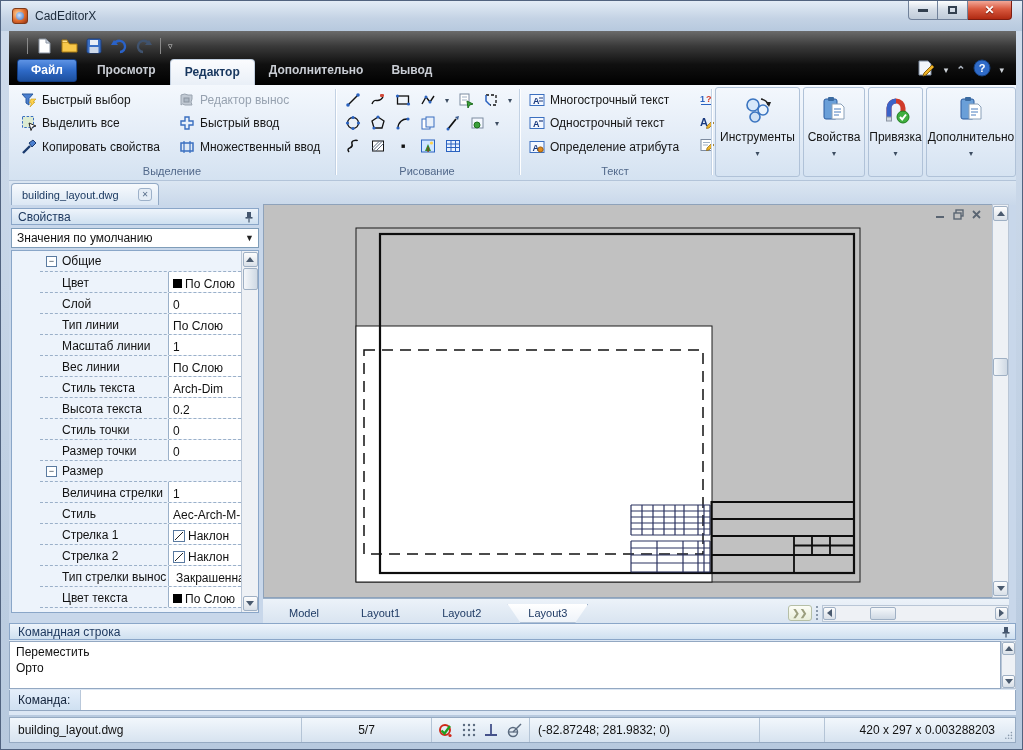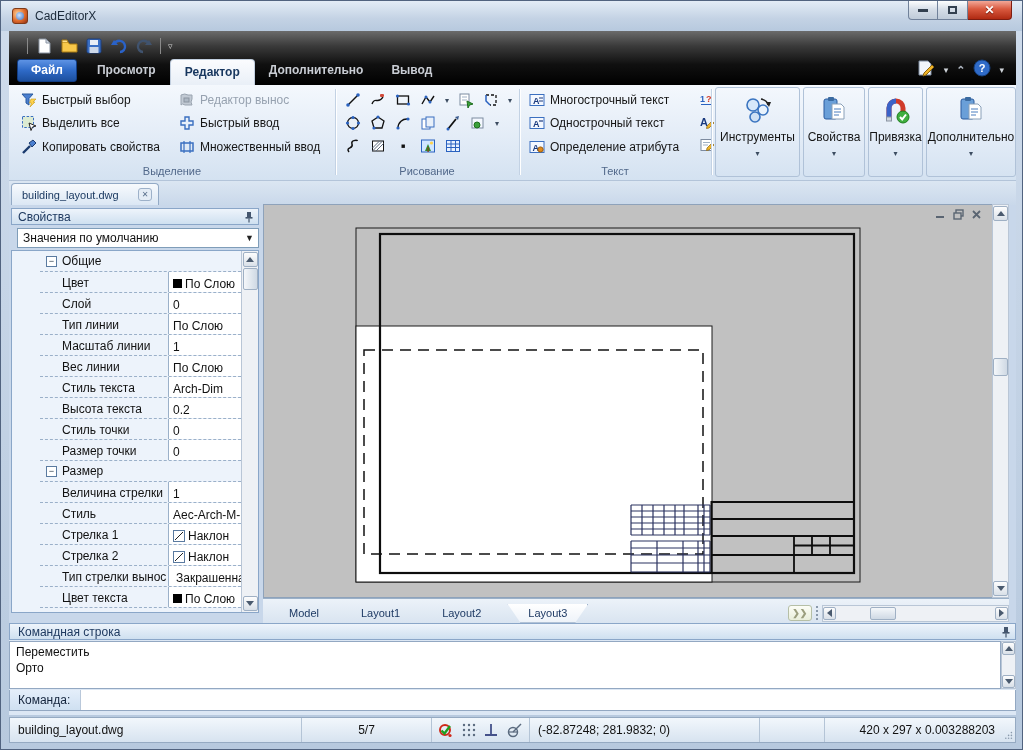--- a/index.html
+++ b/index.html
@@ -48,21 +48,21 @@
   .bb-dd::after{content:"▾";}
   
   .doctabs{position:absolute;left:8px;top:180px;width:1007px;height:24px;background:linear-gradient(#dbe6f2,#c9d8ea);}
   .dtab{position:absolute;left:2px;top:2px;width:148px;height:22px;background:linear-gradient(#f7fafd,#dbe7f4);border:1px solid #93aac6;border-bottom:none;border-radius:4px 4px 0 0;display:flex;align-items:center;justify-content:space-between;padding:0 6px 0 10px;font-size:11px;color:#17365e;}
   .dclose{width:14px;height:13px;border:1px solid #9db1c9;border-radius:3px;background:#e4ecf5;color:#5a708c;font-size:8px;line-height:11px;text-align:center;}
   
   .mainbg{position:absolute;left:8px;top:204px;width:1007px;height:418px;background:#c8d7ea;}
   
   .props{position:absolute;left:8px;top:205px;width:252px;height:413px;}
   .phead{position:absolute;left:2px;top:2px;right:2px;height:17px;border:1px solid #8aa6c8;background:linear-gradient(#eef4fb,#cfe0f0);display:flex;align-items:center;justify-content:space-between;padding:0 4px 0 6px;font-size:12px;color:#1f3a60;}
-  .preset{position:absolute;left:2px;top:22px;right:2px;height:20px;border:1px solid #7f9db9;background:#fff;display:flex;align-items:center;justify-content:space-between;padding:0 4px 0 5px;font-size:12px;color:#111;margin-left:6px;}
+  .preset{position:absolute;left:2px;top:22px;right:2px;height:20px;border:1px solid #7f9db9;background:#fff;display:flex;align-items:center;justify-content:space-between;padding:0 4px 0 5px;font-size:12px;color:#111;}
   .preset .arr{font-size:9px;color:#222;}
   .pgrid{position:absolute;left:2px;top:44px;right:2px;bottom:6px;border:1px solid #8aa6c8;background:#edf3fb;display:flex;}
   .pgcol{flex:1;overflow:hidden;margin-left:28px;}
   .pg-row{height:21px;display:flex;border-bottom:1px dashed #9bb0c9;}
   .pg-label{width:128px;padding:4px 2px 0 22px;font-size:12px;color:#111;white-space:nowrap;overflow:hidden;}
   .pg-value{flex:1;background:#fff;border-left:1px solid #9bb0c9;padding:3px 2px 0 4px;font-size:12px;color:#111;display:flex;align-items:center;gap:3px;white-space:nowrap;overflow:hidden;}
   .pg-group{height:21px;display:flex;align-items:center;gap:5px;padding-left:6px;border-bottom:1px dashed #9bb0c9;font-size:12px;color:#111;}
   .expbox{width:11px;height:11px;border:1px solid #5a7aa0;background:#fff;font-size:9px;line-height:9px;text-align:center;color:#234;}
   .swatch{width:9px;height:9px;background:#000;flex:0 0 9px;}
   

